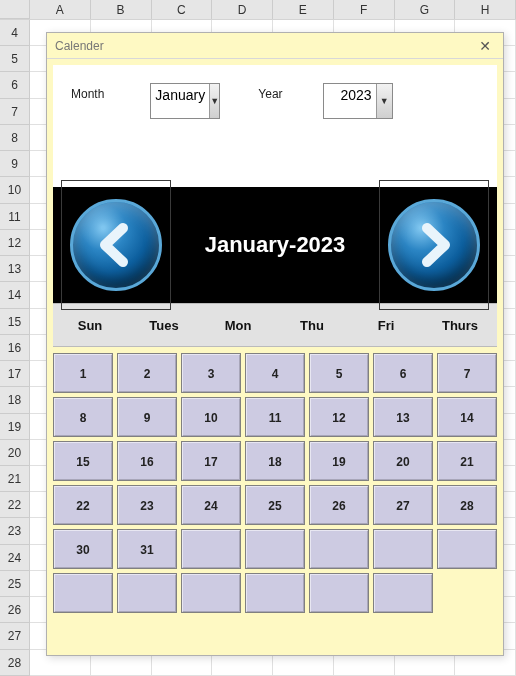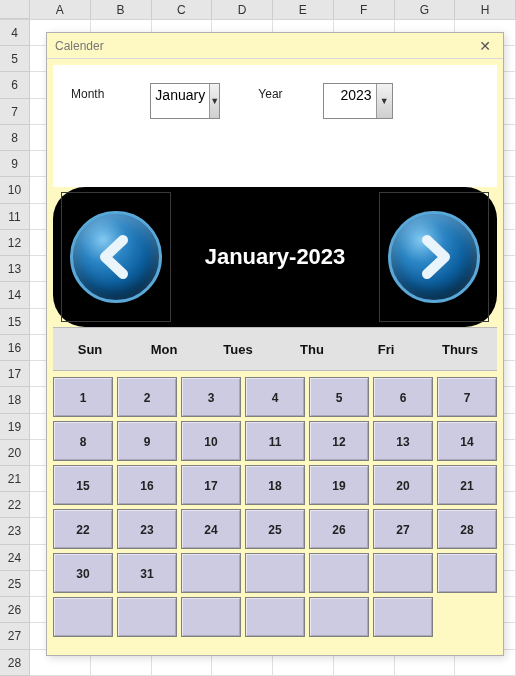--- a/index.html
+++ b/index.html
@@ -139,27 +139,26 @@
       color: #333;
     }
     .spacer { flex: 0 0 26px; }
     .white-gap-below-controls {
       background:#fff;
       margin: 0 6px;
       height: 54px;
     }
     .banner {
       margin: 0 6px;
-      height: 140px;
+      height: 116px;
       background: #000;
       display: flex;
       align-items: center;
       justify-content: space-between;
       padding: 18px 8px;
-      border-radius: 32px;
     }
     .nav-btn {
       width: 110px;
       height: 130px;
       border: 1px solid #3a3a3a;
       display: flex;
       align-items: center;
       justify-content: center;
       cursor: pointer;
     }
@@ -548,22 +547,22 @@
       <div class="nav-circle">
         <svg width="46" height="46" viewBox="0 0 46 46">
             <path d="M16 6 L34 23 L16 40" stroke="#e9f4fb" stroke-width="10" fill="none" stroke-linecap="round" stroke-linejoin="round"></path>
           </svg>
       </div>
     </div>
   </div>
 
   <div class="dow">
       <div>Sun</div>
+      <div>Tues</div>
       <div>Mon</div>
-      <div>Tues</div>
       <div>Thu</div>
       <div>Fri</div>
       <div>Thurs</div>
       <div>Sat</div>
     </div>
 
   <div class="grid">
       <div class="day">1</div>
       <div class="day">2</div>
       <div class="day">3</div>

